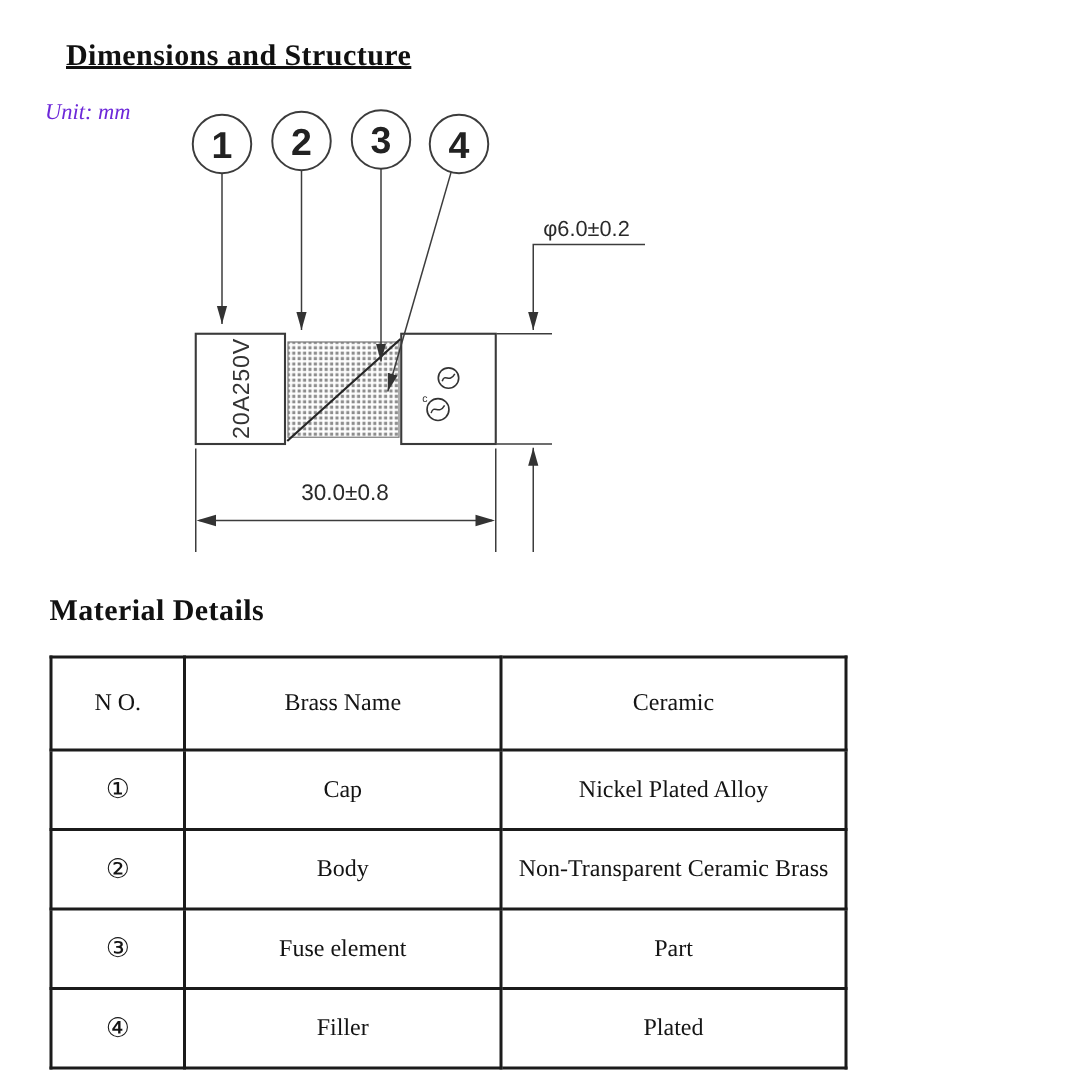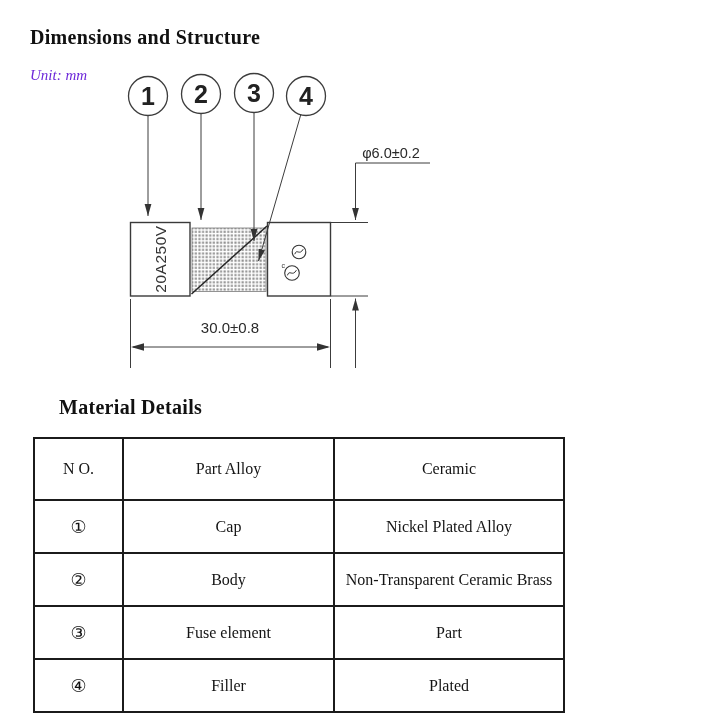--- a/index.html
+++ b/index.html
@@ -7,22 +7,22 @@
   body { position: relative; font-family: "Liberation Serif", "DejaVu Serif", serif; color: #1b1b1b; }
 
   .section-title {
     position: absolute;
     font-family: "Liberation Serif", "DejaVu Serif", serif;
     font-weight: bold;
     font-size: 20px;
     letter-spacing: 0.3px;
     color: #111;
   }
-  #title-dimensions { left: 30px; top: 26px; }
-  #title-materials  { left: 33px; top: 396px; margin-left: 26px; }
+  #title-dimensions { left: 44px; top: 26px; text-decoration: underline; }
+  #title-materials  { left: 33px; top: 396px; }
 
   .unit-label {
     position: absolute;
     left: 30px; top: 67px;
     font-style: italic;
     font-size: 15px;
     color: #6d28d9;
   }
 
   #drawing-svg { position: absolute; left: 0; top: 0; }
@@ -147,21 +147,21 @@
 
 <table id="material-table">
   <colgroup>
     <col style="width:89px">
       <col style="width:211px">
       <col style="width:230px">
   </colgroup>
   <tbody>
       <tr class="hdr">
     <td>N O.</td>
-    <td>Part Alloy</td>
+    <td>Brass Name</td>
     <td>Ceramic</td>
   </tr>
   <tr class="data">
     <td class="no-cell">①</td>
     <td>Cap</td>
     <td>Nickel Plated Alloy</td>
   </tr>
   <tr class="data">
     <td class="no-cell">②</td>
     <td>Body</td>

